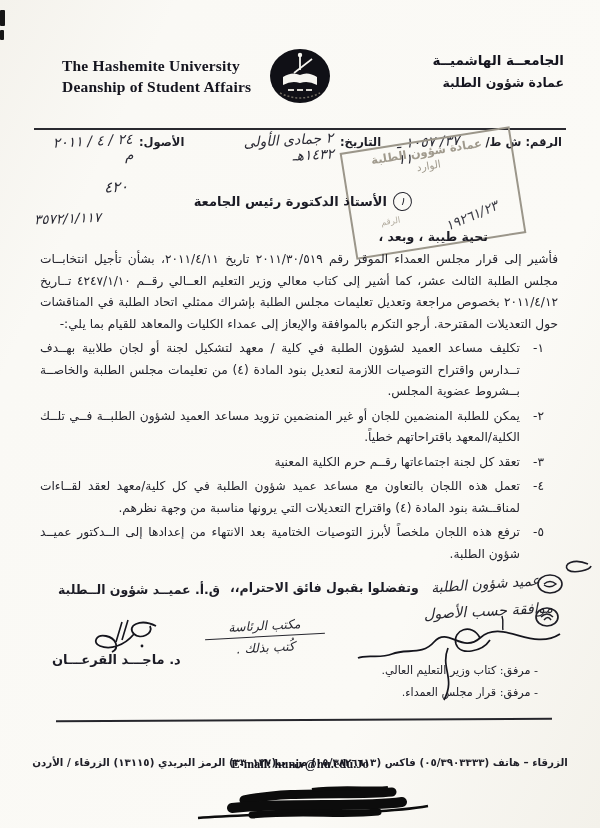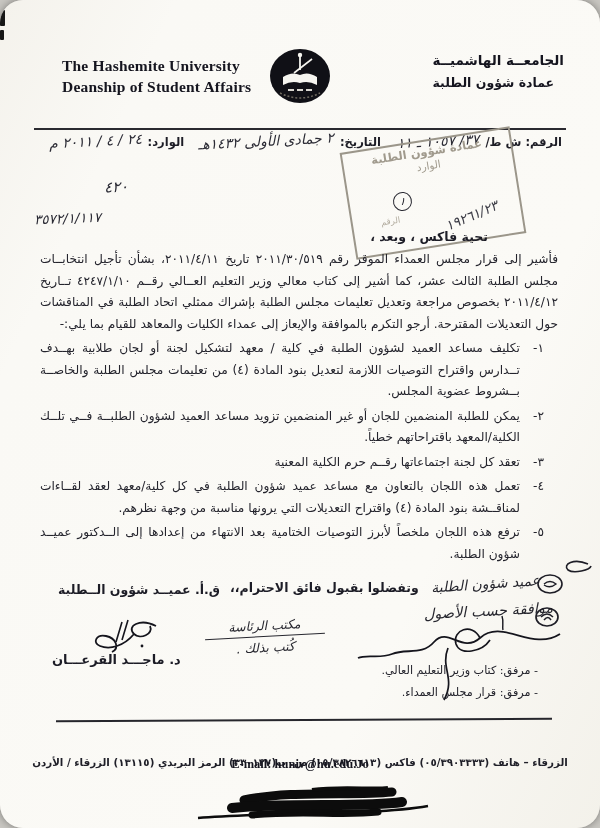--- a/index.html
+++ b/index.html
@@ -3,28 +3,27 @@
 <meta charset="utf-8">
 <style>
   html,body{margin:0;padding:0;background:#c9c7c2;}
   #page{
     position:relative;width:600px;height:828px;margin:0 auto;
     background:linear-gradient(115deg,#f4f2ec 0%,#faf9f5 18%,#fbfaf6 70%,#f3f1ea 100%);
     overflow:hidden;
     font-family:"DejaVu Sans",sans-serif;
     color:#23232b;
     box-shadow:0 0 8px rgba(0,0,0,.4);
-    border-radius:23px;
   }
   .abs{position:absolute;}
   .edge-mark{position:absolute;background:#161616;border-radius:1px;}
   
   .hdr-en{font-family:"Liberation Serif","DejaVu Serif",serif;font-weight:bold;
           font-size:15.5px;line-height:21px;color:#15151f;letter-spacing:.2px;}
-  .hdr-ar{text-align:left;font-weight:bold;color:#15151f;direction:rtl;}
+  .hdr-ar{text-align:right;font-weight:bold;color:#15151f;direction:rtl;}
   .hdr-ar .l1{font-size:13.5px;line-height:24px;}
   .hdr-ar .l2{font-size:12.5px;line-height:22px;}
   .rule{position:absolute;left:34px;right:34px;top:128px;height:2px;background:#2a2a30;}
   
   .refline{position:absolute;right:38px;top:133px;left:40px;direction:rtl;
            display:flex;align-items:baseline;gap:6px;font-size:11.5px;}
   .refline .lbl{font-weight:bold;color:#1d1d26;white-space:nowrap;}
   .hand{font-style:italic;color:#2b2b35;letter-spacing:1px;}
   .ltrnum{direction:ltr;unicode-bidi:isolate;}
   .hand-lg{font-size:14px;transform:rotate(-3deg);display:inline-block;}
@@ -114,39 +113,40 @@
     <div class="l2">عمادة شؤون الطلبة</div>
   </div>
 
   <div class="rule"></div>
 
   <div class="refline">
     <span class="lbl">الرقم: ش ط/</span>
     <span class="hand hand-lg ltrnum">٣٧/ ١٠٥٧ ـ ١١</span>
     <span class="lbl" style="margin-right:10px;">التاريخ:</span>
     <span class="hand hand-lg">٢ جمادى الأولى ١٤٣٢هـ</span>
-    <span class="lbl" style="margin-right:8px;">الوارد:</span>
+    <span class="lbl" style="margin-right:8px;">الأصول:</span>
     <span class="hand hand-lg">٢٤ / ٤ / ٢٠١١ م</span>
   </div>
 
   <div class="stamp">
     <div class="s1">عمادة شؤون الطلبة</div>
     <div class="s2">الوارد</div>
     <div class="slbl">الرقم</div>
     <div class="snum ltrnum">١٩٢٦١/٢٣</div>
   </div>
 
   <div class="abs hand" style="left:104px;top:178px;font-size:15px;transform:rotate(-2deg);letter-spacing:2px;">٤٢٠</div>
   <div class="abs hand ltrnum" style="left:34px;top:210px;font-size:13.5px;transform:rotate(-2deg);">٣٥٧٢/١/١١٧</div>
 
   <div class="addr-row">
     <span class="circle-num">١</span>
-  </div>
-
-  <div class="salutation">تحية فاكس ، وبعد ،</div>
+    <span class="addressee">الأستاذ الدكتورة رئيس الجامعة</span>
+  </div>
+
+  <div class="salutation">تحية طيبة ، وبعد ،</div>
 
   <p class="bodytxt intro abs" style="margin:0;">فأشير إلى قرار مجلس العمداء الموقر رقم ٢٠١١/٣٠/٥١٩ تاريخ ٢٠١١/٤/١١، بشأن تأجيل انتخابــات مجلس الطلبة الثالث عشر، كما أشير إلى كتاب معالي وزير التعليم العــالي رقــم ٤٢٤٧/١/١٠ تــاريخ ٢٠١١/٤/١٢ بخصوص مراجعة وتعديل تعليمات مجلس الطلبة بإشراك ممثلي اتحاد الطلبة في المناقشات حول التعديلات المقترحة. أرجو التكرم بالموافقة والإيعاز إلى عمداء الكليات والمعاهد للقيام بما يلي:-</p>
 
   <div class="bodytxt items abs">
     <div class="item">
       <span class="inum">١-</span>
       <span class="itext">تكليف مساعد العميد لشؤون الطلبة في كلية / معهد لتشكيل لجنة أو لجان طلابية بهــدف تــدارس واقتراح التوصيات اللازمة لتعديل بنود المادة (٤) من تعليمات مجلس الطلبة والخاصــة بــشروط عضوية المجلس.</span>
     </div>
     <div class="item">
       <span class="inum">٢-</span>

